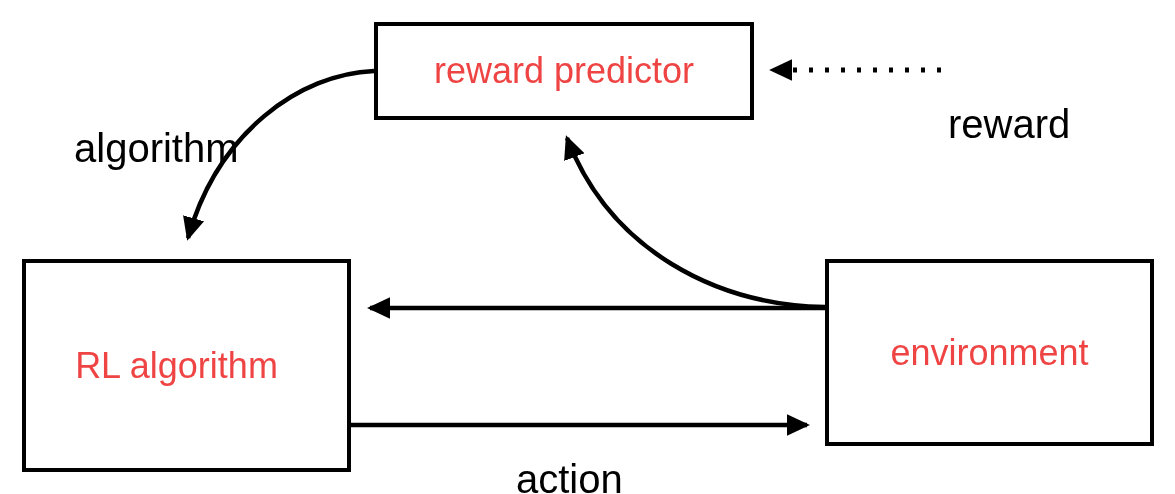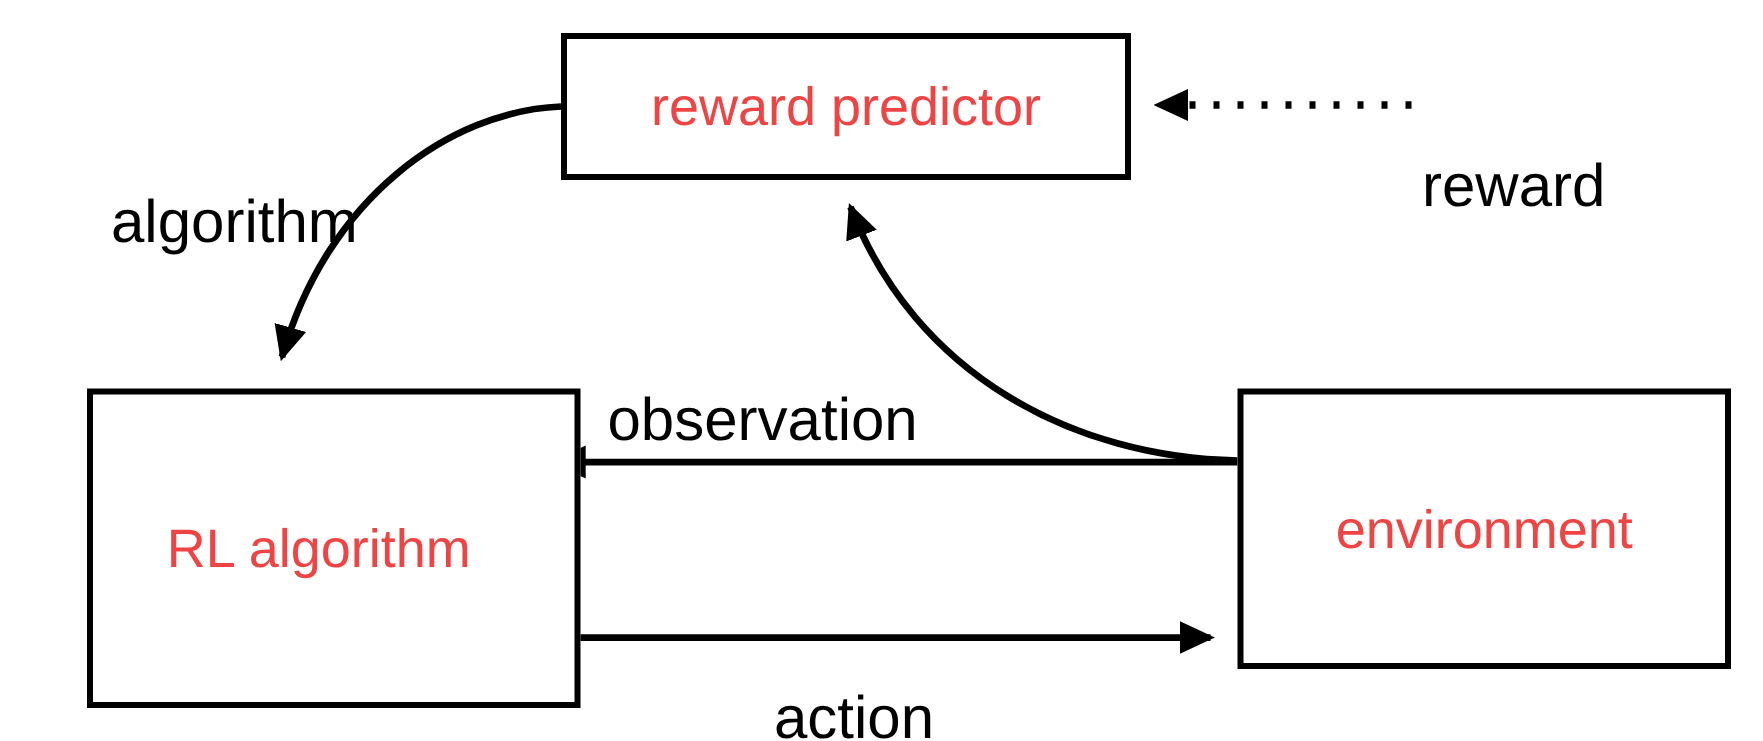--- a/index.html
+++ b/index.html
@@ -41,21 +41,21 @@
   .edge-label {
     position: absolute;
     font-family: "Liberation Sans", sans-serif;
     font-size: 40px;
     line-height: 1.06;
     color: #000000;
     white-space: pre;
   }
   .center-txt { text-align: center; }
   #box-reward-predictor { left: 374px; top: 22px; width: 380px; height: 98px; }
-  #box-rl-algorithm   { left: 22px;  top: 259px; width: 329px; height: 213px; margin-left: 36px; }
+  #box-rl-algorithm   { left: 22px;  top: 259px; width: 329px; height: 213px; }
   #box-environment    { left: 825px; top: 259px; width: 329px; height: 187px; }
   #box-rl-algorithm .node-label { position: relative; left: -10px; }
   #label-predicted-reward { left: 74px;  top: 42px;  }
   #label-human-feedback   { left: 948px; top: 18px;  }
   #label-observation      { left: 405px; top: 259px; }
   #label-action           { left: 516px; top: 443px; margin-top: 15px; }
 </style>
 </head>
 <body>
 
@@ -95,17 +95,16 @@
   </div>
 
   <div class="edge-label center-txt" id="label-predicted-reward">
     <div>algorithm</div>
   </div>
 
   <div class="edge-label center-txt" id="label-human-feedback">
     <div>reward</div>
   </div>
 
-  <div class="edge-label" id="label-observation">observation</div>
 
   <div class="edge-label" id="label-action">action</div>
 
 </div>
 
 </body></html>

